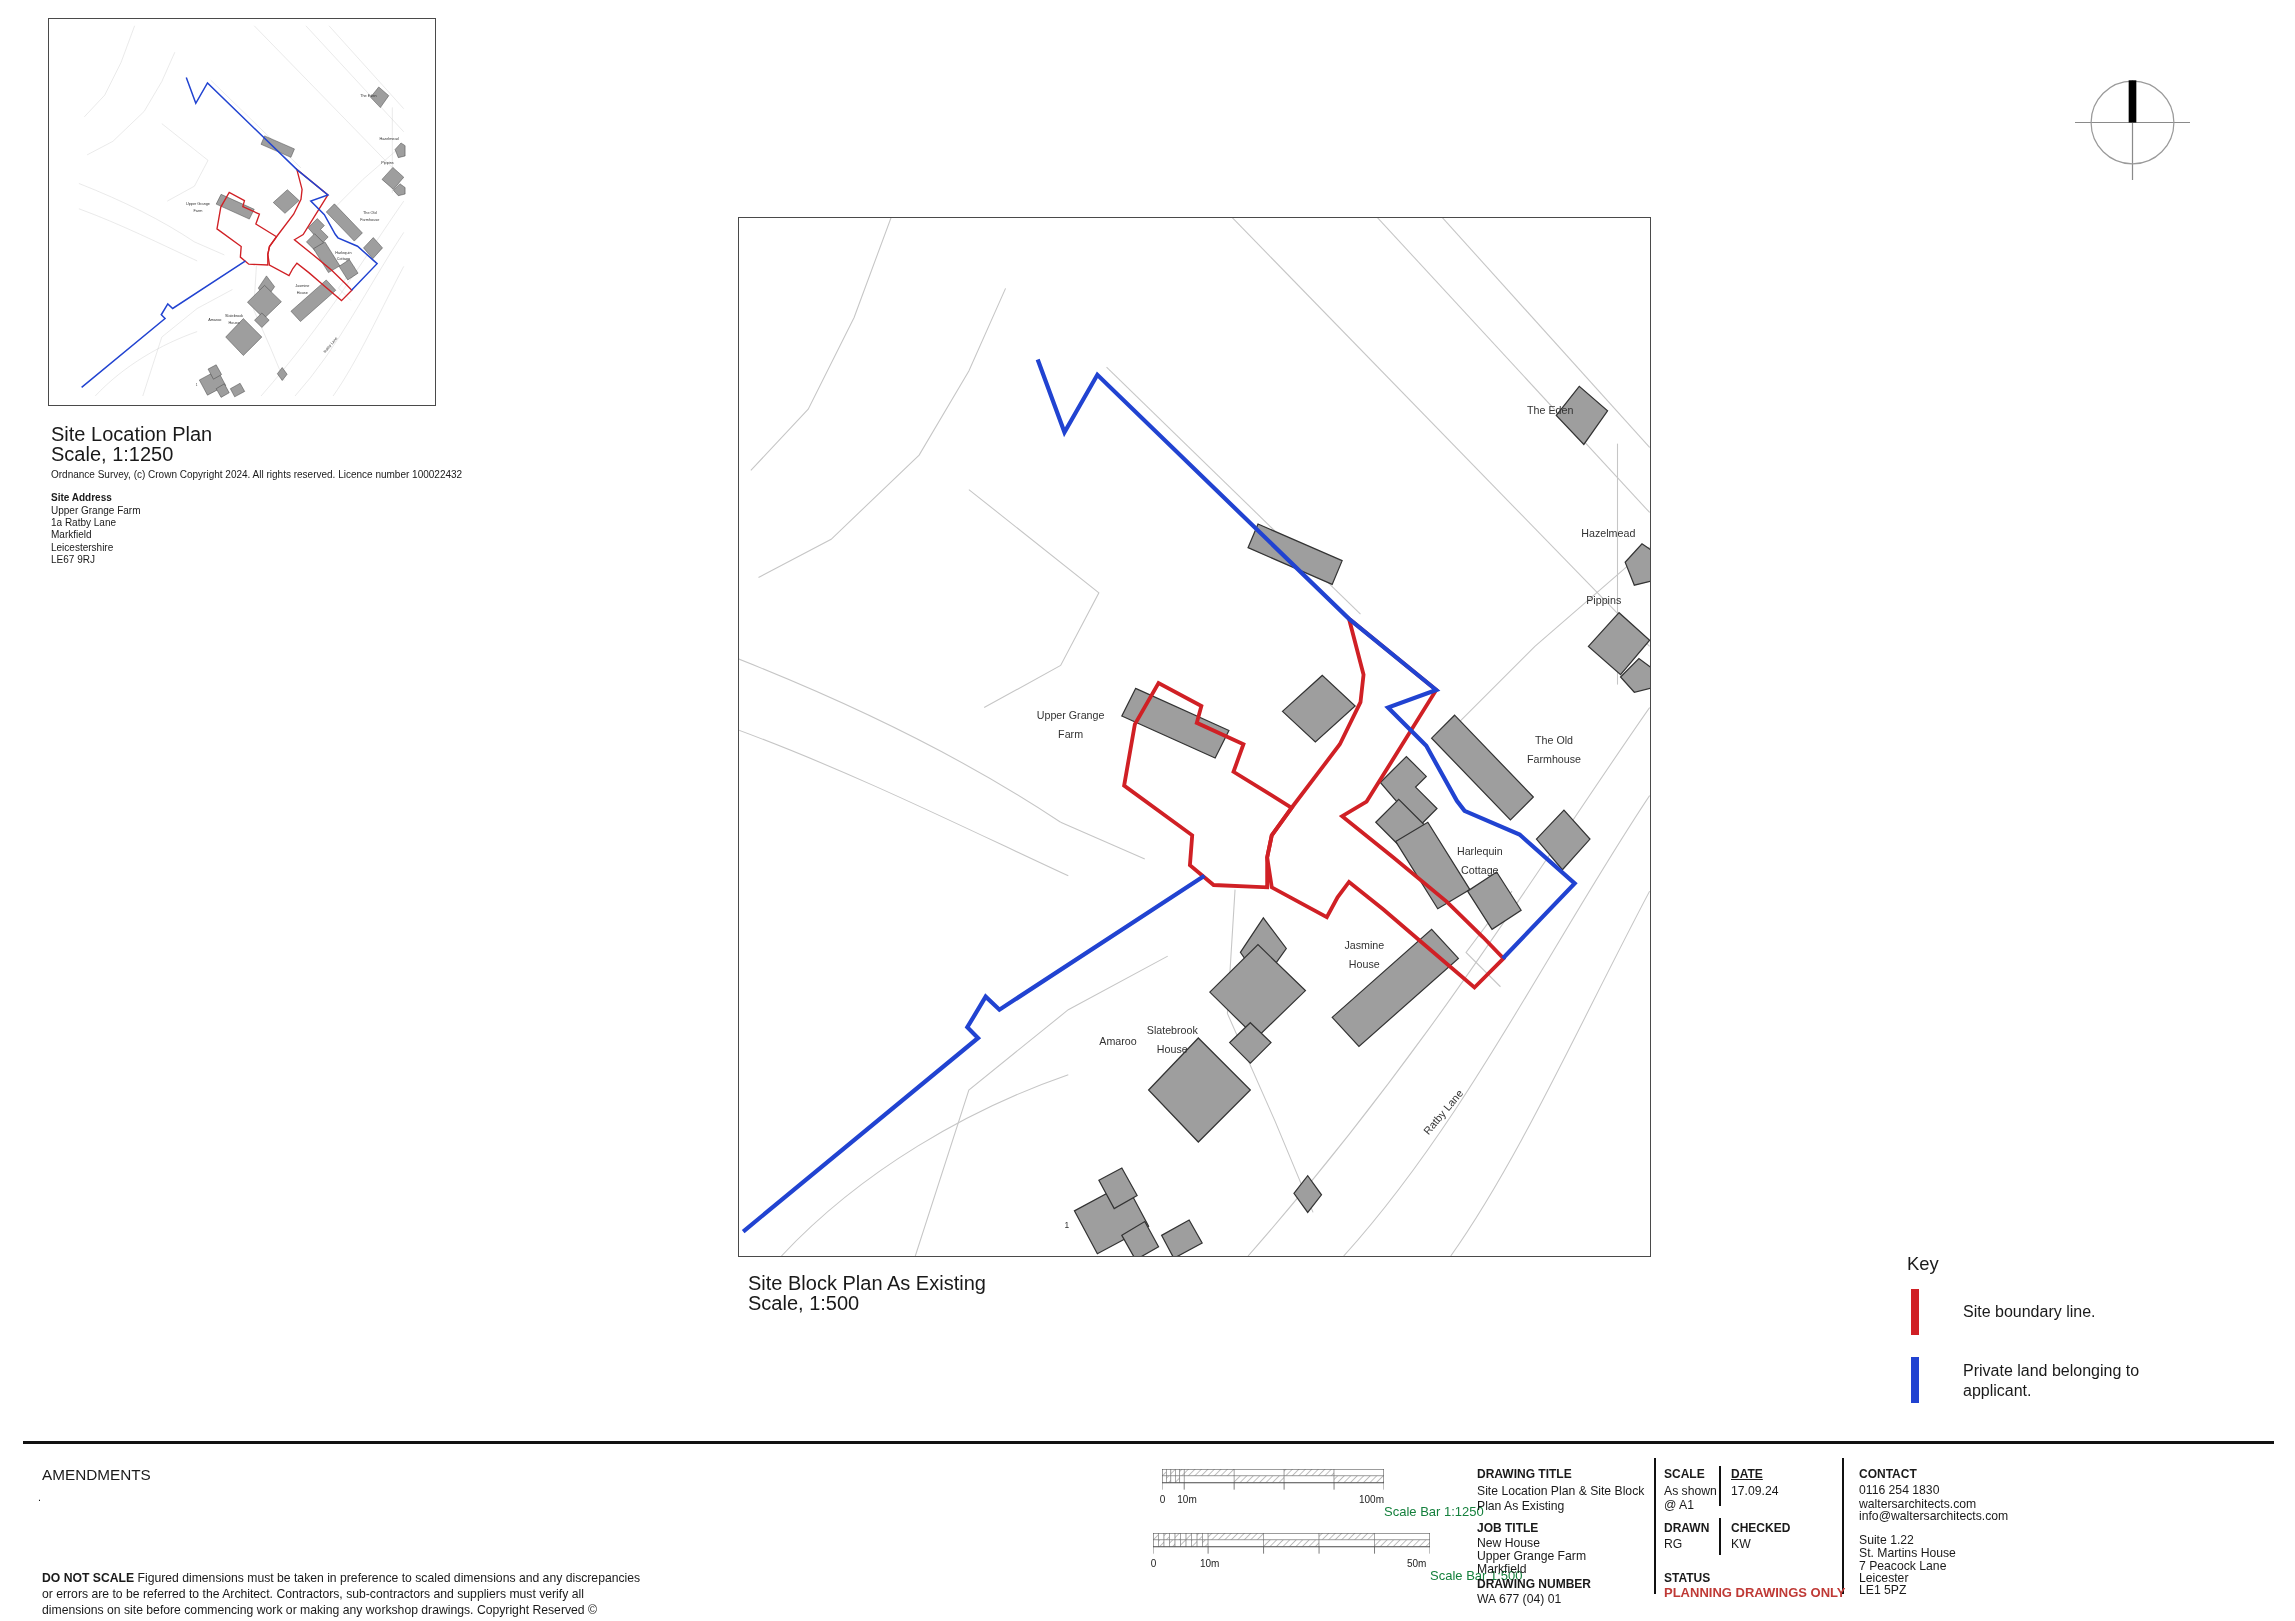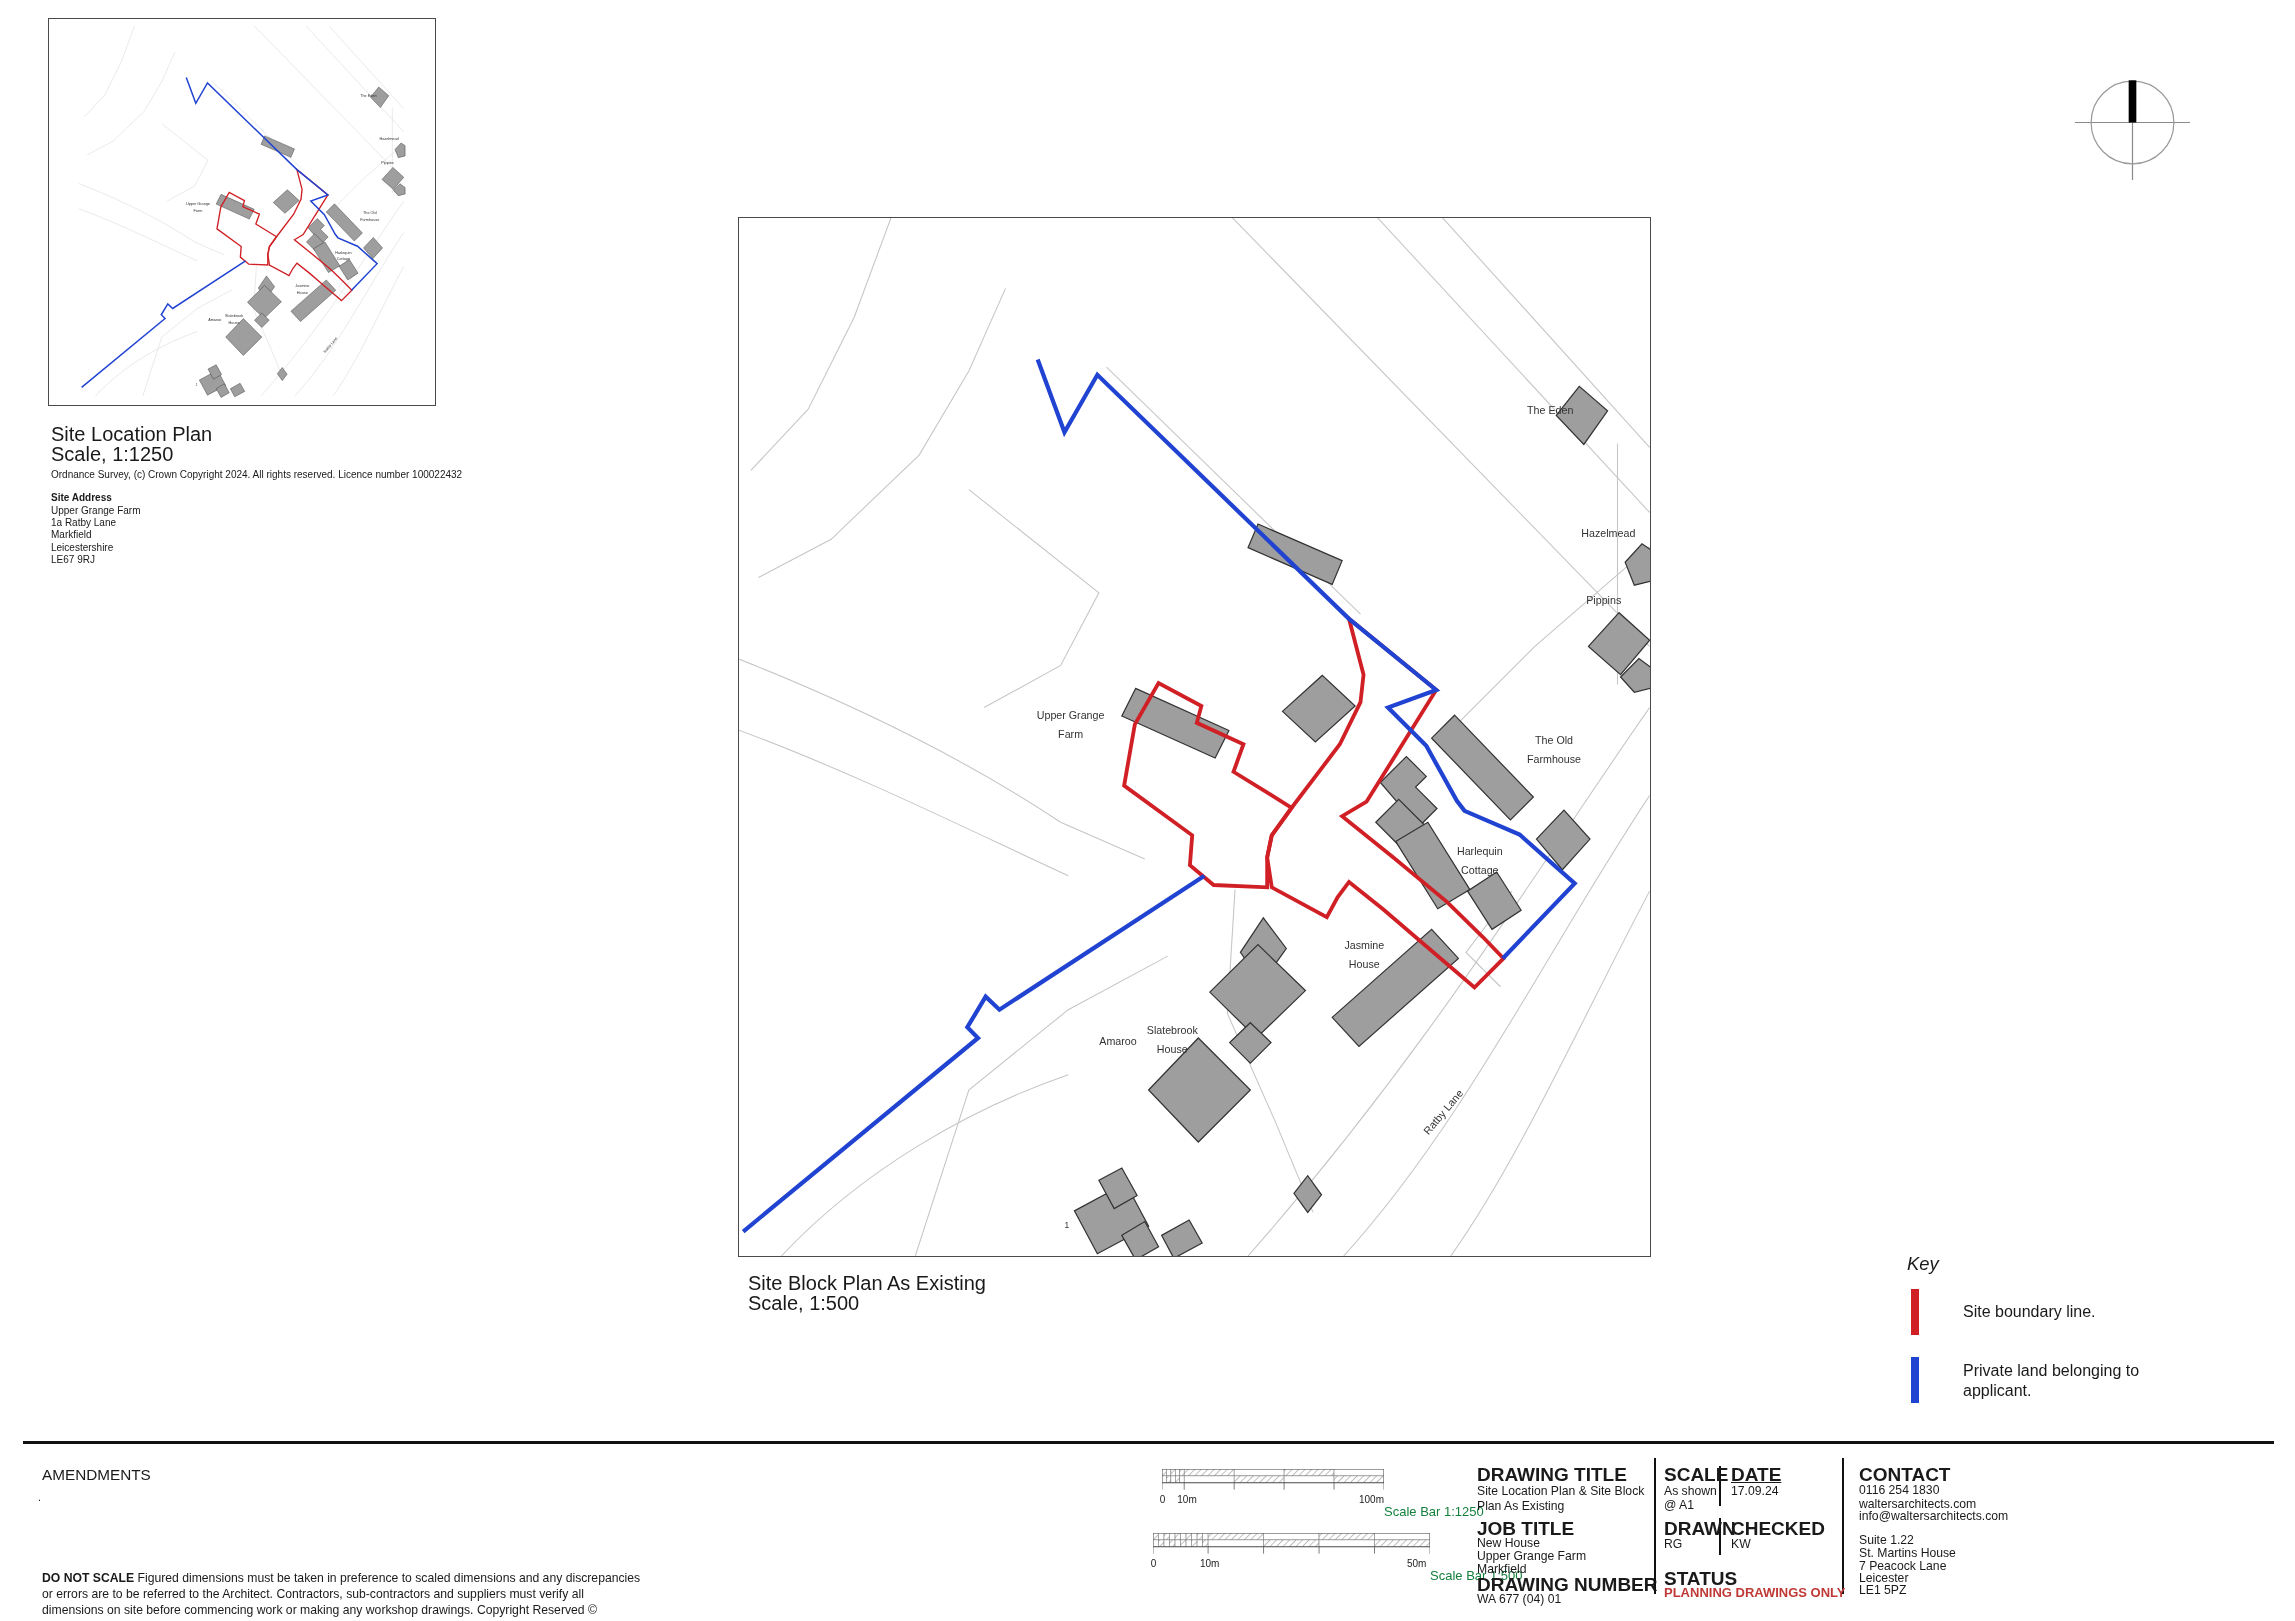--- a/index.html
+++ b/index.html
@@ -24,21 +24,21 @@
   .cap-small{font-size:10px;line-height:12.2px;}
   .addr-head{font-weight:bold;font-size:10px;}
 
   
   .key-title{font-size:18.4px;}
   .key-label{font-size:16px;line-height:20.7px;}
   .key-swatch{position:absolute;width:8.4px;height:46px;}
 
   
   .tb-rule{position:absolute;background:#111;}
-  .tb-head{font-weight:bold;font-size:19px;line-height:17px;}
+  .tb-head{font-weight:bold;font-size:12px;line-height:17px;}
   .tb-val{font-size:12.2px;line-height:14.5px;}
   .tb-status{color:var(--status_red);font-size:13px;font-weight:bold;}
   .amend{font-size:15.3px;letter-spacing:0px;}
   .disclaimer{font-size:12.2px;line-height:16px;width:604px;}
   .logo{font-weight:bold;font-size:49px;line-height:49px;letter-spacing:-1.5px;color:#111;}
 
   
   .sb-wrap{position:absolute;}
   .sb-label{position:absolute;top:24.5px;font-size:10px;color:#222;}
   .sb-caption{position:absolute;top:35px;font-size:13px;color:#15803d;white-space:nowrap;}
@@ -149,21 +149,21 @@
   </svg>
 
   <div class="map-frame" style="left:738px;top:217px;width:911px;height:1038px;">
     <svg viewBox="0 0 1190 1357" preserveAspectRatio="xMidYMid meet">
         <use href="#siteplan"></use>
       </svg>
   </div>
   <div class="abs cap-title" style="left:748px;top:1271px;">Site Block Plan As Existing</div>
   <div class="abs cap-title" style="left:748px;top:1291px;">Scale, 1:500</div>
 
-  <div class="abs key-title" style="left:1907px;top:1253px;font-style:italic;">Key</div>
+  <div class="abs key-title" style="left:1907px;top:1253px;">Key</div>
   <div class="key-swatch" style="left:1911px;top:1289px;background:var(--boundary_red);"></div>
   <div class="abs key-label" style="left:1963px;top:1302px;">Site boundary line.</div>
   <div class="key-swatch" style="left:1911px;top:1357px;background:var(--private_blue);"></div>
   <div class="abs key-label" style="left:1963px;top:1361px;">Private land belonging to</div>
   <div class="abs key-label" style="left:1963px;top:1381px;">applicant.</div>
 
   <div class="tb-rule" style="left:23px;top:1441px;width:2251px;height:3.1px;"></div>
 
   <div class="abs amend" style="left:42px;top:1466px;">AMENDMENTS</div>
   <div class="abs" style="left:38px;top:1491px;font-size:10.7px;">.</div>

